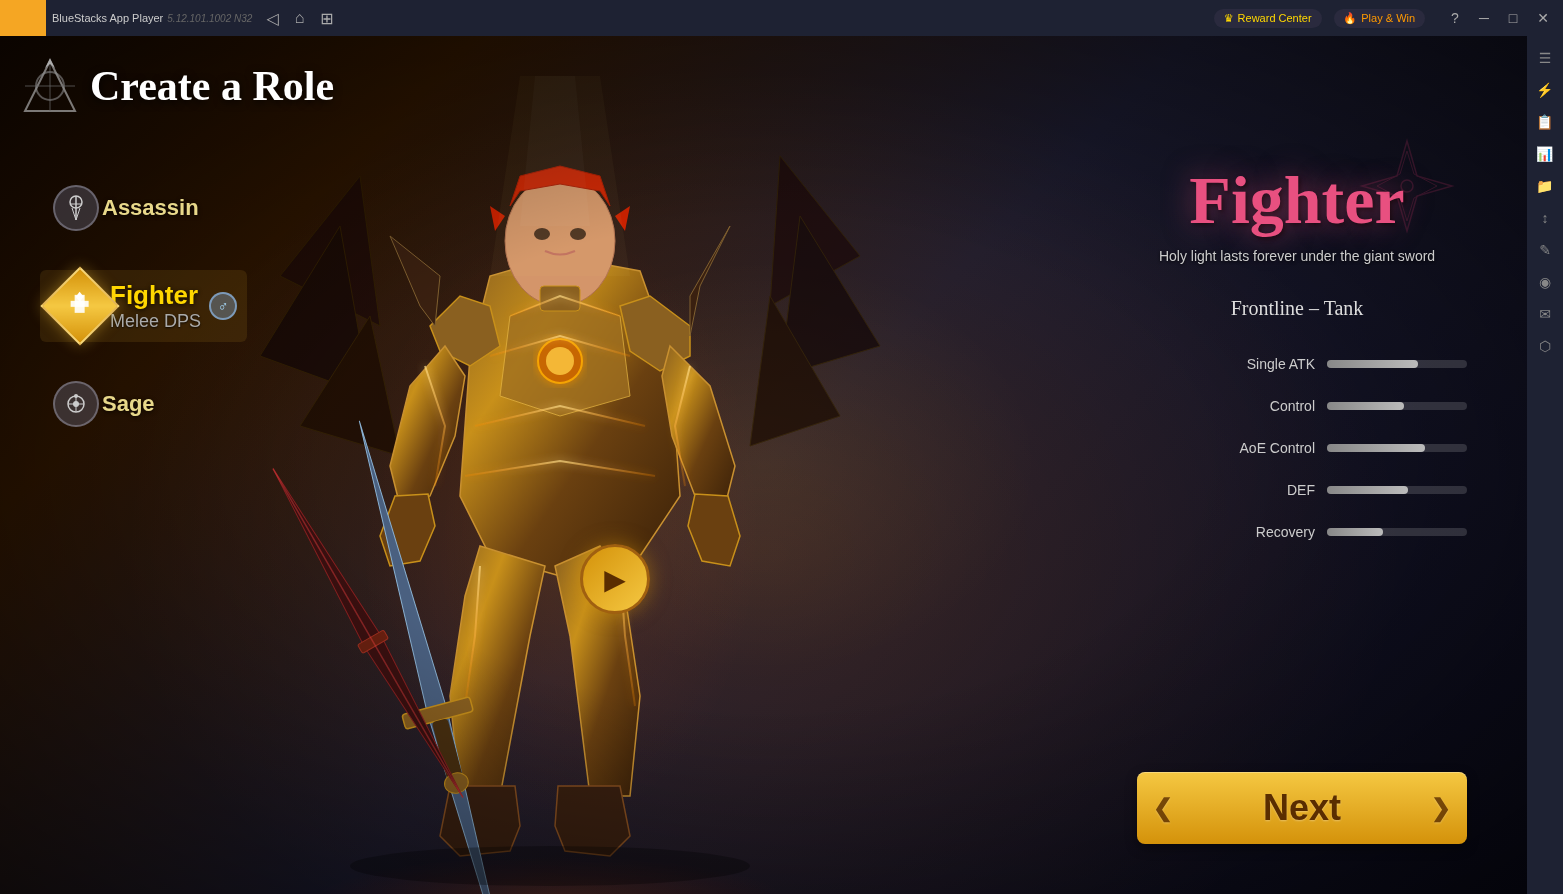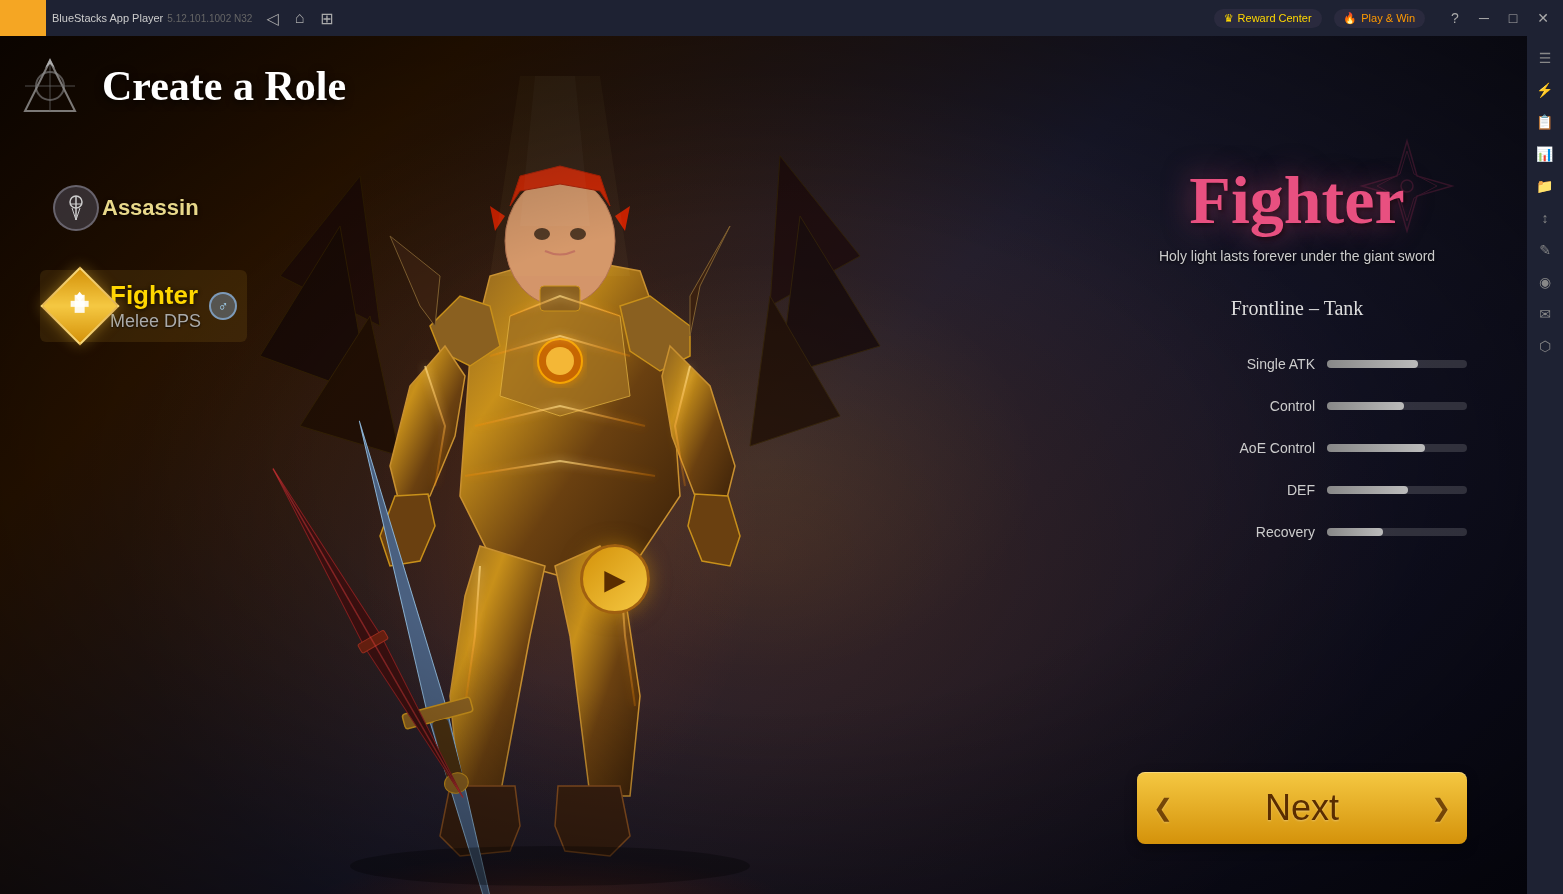--- a/index.html
+++ b/index.html
@@ -33,20 +33,21 @@
     }
     .title-bar-app-name {
       color: #ccc;
       font-size: 11px;
       margin-left: 6px;
     }
     .title-bar-version {
       color: #666;
       font-size: 10px;
       margin-left: 4px;
+      font-style: italic;
     }
     .title-bar-nav {
       display: flex;
       gap: 4px;
       margin-left: 8px;
     }
     .title-bar-nav span {
       color: #aaa;
       font-size: 16px;
       cursor: pointer;
@@ -159,21 +160,21 @@
       z-index: 1;
     }
 
     
     .page-header {
       position: absolute;
       top: 20px;
       left: 20px;
       display: flex;
       align-items: center;
-      gap: 22px;
+      gap: 10px;
       z-index: 10;
     }
     .header-icon {
       width: 60px;
       height: 60px;
     }
     .page-title {
       font-size: 42px;
       font-weight: bold;
       color: #fff;
@@ -318,21 +319,21 @@
     .next-button {
       position: absolute;
       bottom: 50px;
       right: 60px;
       width: 330px;
       height: 72px;
       background: linear-gradient(180deg, #f5c842 0%, #d4920a 100%);
       border: none;
       border-radius: 8px;
       font-size: 36px;
-      font-weight: normal;
+      font-weight: bold;
       color: #5a2d00;
       cursor: pointer;
       z-index: 10;
       display: flex;
       align-items: center;
       justify-content: center;
       text-shadow: 0 1px 2px rgba(255,255,255,0.3);
       box-shadow: 0 4px 12px rgba(0,0,0,0.4), inset 0 1px 0 rgba(255,255,255,0.3);
       position: absolute;
     }
@@ -611,20 +612,34 @@
           </div>
         </div>
       </div>
       <div>
         <div class="char-name selected-name">Fighter</div>
         <div class="char-subtitle">Melee DPS</div>
       </div>
       <div class="gender-icon">♂</div>
     </div>
 
+    <div class="char-item">
+      <div class="char-icon">
+        <div class="circle-icon">
+          <svg width="28" height="28" viewBox="0 0 28 28">
+            <circle cx="14" cy="14" r="8" fill="none" stroke="#ccc" stroke-width="1.5"></circle>
+            <circle cx="14" cy="14" r="3" fill="#ccc"></circle>
+            <line x1="6" y1="14" x2="22" y2="14" stroke="#ccc" stroke-width="1"></line>
+            <line x1="14" y1="6" x2="14" y2="22" stroke="#ccc" stroke-width="1"></line>
+            <circle cx="14" cy="6" r="2" fill="#ccc"></circle>
+          </svg>
+        </div>
+      </div>
+      <span class="char-name">Sage</span>
+    </div>
 
   </div>
 
   <div class="play-btn-overlay" style="position:absolute; bottom:280px; left:580px;">
     ▶
   </div>
 
   <div class="info-panel">
 
     <div style="position:absolute; top:-30px; right:10px; opacity:0.2;">

